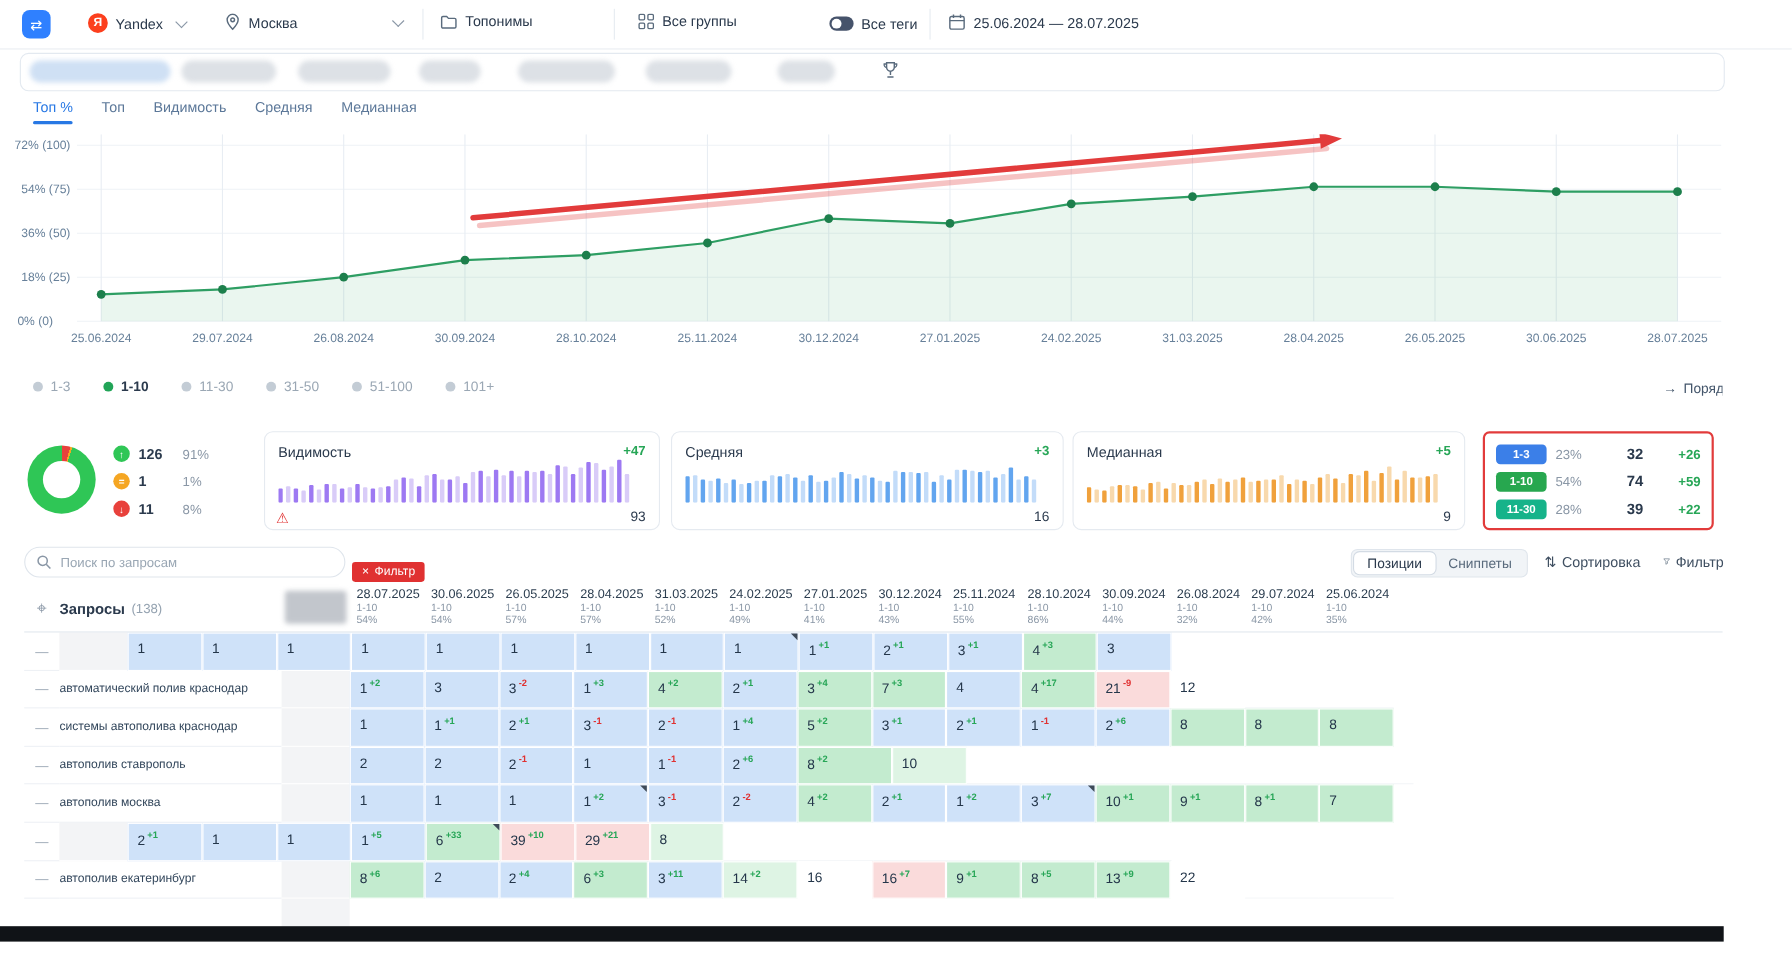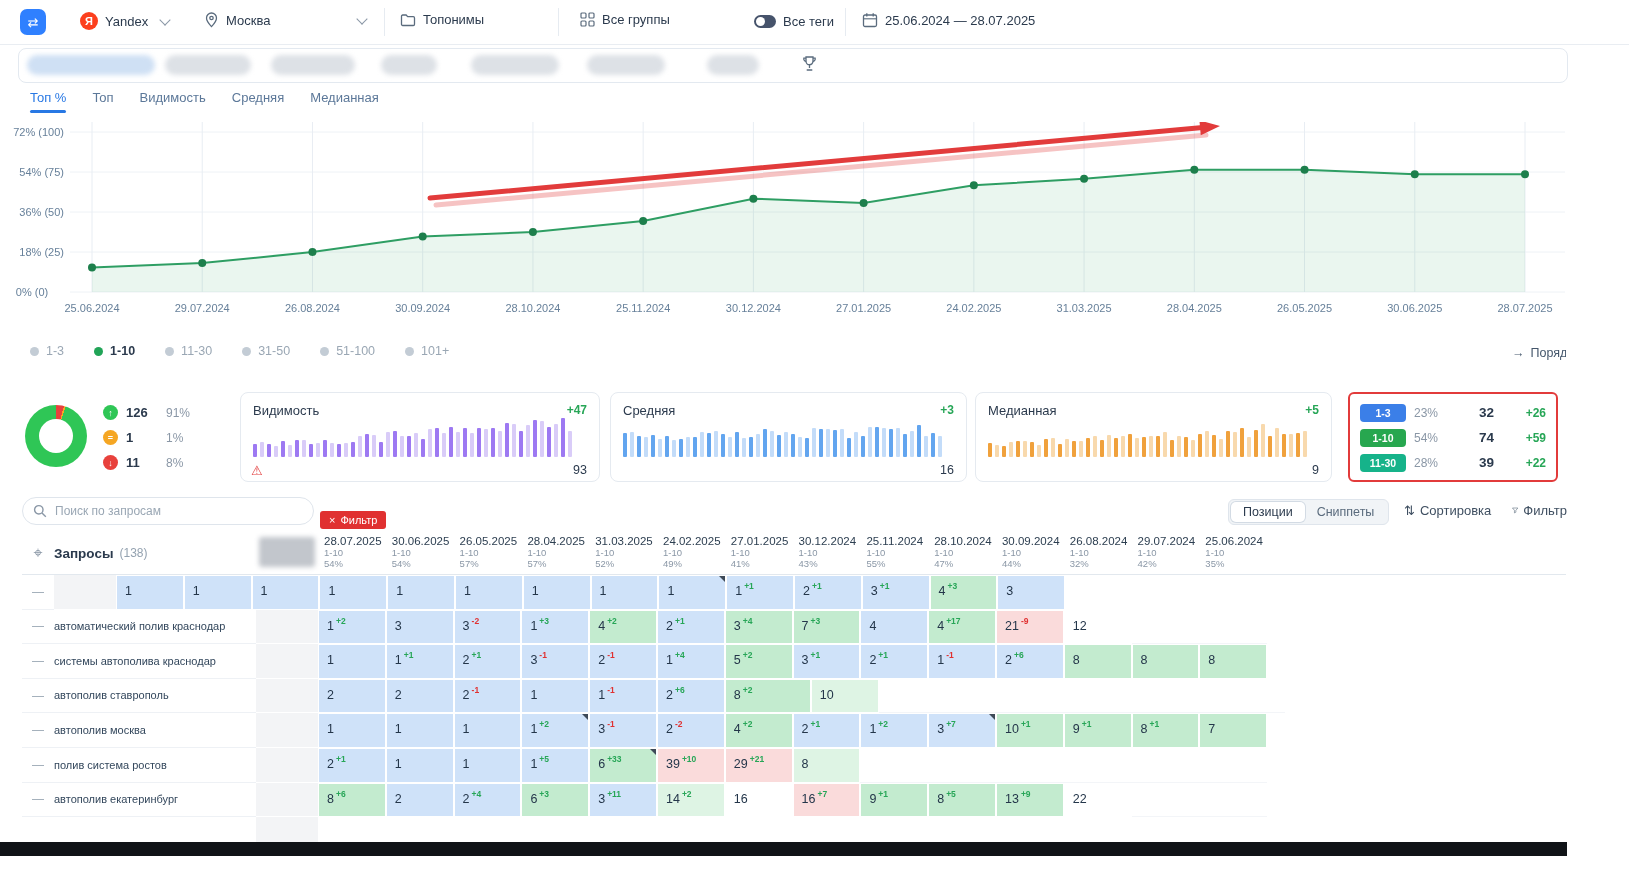--- a/index.html
+++ b/index.html
@@ -583,21 +583,21 @@
           <div class="dr">43%</div>
         </div>
         <div class="tc dh" style="width:67.8px">
           <div class="dd">25.11.2024</div>
           <div class="dr">1-10</div>
           <div class="dr">55%</div>
         </div>
         <div class="tc dh" style="width:67.8px">
           <div class="dd">28.10.2024</div>
           <div class="dr">1-10</div>
-          <div class="dr">47%</div>
+          <div class="dr">86%</div>
         </div>
         <div class="tc dh" style="width:67.8px">
           <div class="dd">30.09.2024</div>
           <div class="dr">1-10</div>
           <div class="dr">44%</div>
         </div>
         <div class="tc dh" style="width:67.8px">
           <div class="dd">26.08.2024</div>
           <div class="dr">1-10</div>
           <div class="dr">32%</div>
@@ -702,21 +702,20 @@
         <div class="tc cell" style="width:67.8px;background:#cfe2f9"><span class="pv">2</span><sup style="color:#27a657">+1</sup></div>
         <div class="tc cell" style="width:67.8px;background:#cfe2f9"><span class="pv">1</span><sup style="color:#27a657">+2</sup></div>
         <div class="tc cell" style="width:67.8px;background:#cfe2f9"><i class="corner"></i><span class="pv">3</span><sup style="color:#27a657">+7</sup></div>
         <div class="tc cell" style="width:67.8px;background:#c3ebcf"><span class="pv">10</span><sup style="color:#27a657">+1</sup></div>
         <div class="tc cell" style="width:67.8px;background:#c3ebcf"><span class="pv">9</span><sup style="color:#27a657">+1</sup></div>
         <div class="tc cell" style="width:67.8px;background:#c3ebcf"><span class="pv">8</span><sup style="color:#27a657">+1</sup></div>
         <div class="tc cell" style="width:67.8px;background:#c3ebcf"><span class="pv">7</span></div>
       </div>
       <div class="trow">
         <div class="tc rh" style="width:32px">—</div>
-        <div class="tc rq" style="width:202px">полив система ростов</div>
         <div class="tc censor-b" style="width:62px"></div>
         <div class="tc cell" style="width:67.8px;background:#cfe2f9"><span class="pv">2</span><sup style="color:#27a657">+1</sup></div>
         <div class="tc cell" style="width:67.8px;background:#cfe2f9"><span class="pv">1</span></div>
         <div class="tc cell" style="width:67.8px;background:#cfe2f9"><span class="pv">1</span></div>
         <div class="tc cell" style="width:67.8px;background:#cfe2f9"><span class="pv">1</span><sup style="color:#27a657">+5</sup></div>
         <div class="tc cell" style="width:67.8px;background:#c3ebcf"><i class="corner"></i><span class="pv">6</span><sup style="color:#27a657">+33</sup></div>
         <div class="tc cell" style="width:67.8px;background:#fadbdb"><span class="pv">39</span><sup style="color:#27a657">+10</sup></div>
         <div class="tc cell" style="width:67.8px;background:#fadbdb"><span class="pv">29</span><sup style="color:#27a657">+21</sup></div>
         <div class="tc cell" style="width:67.8px;background:#def4e4"><span class="pv">8</span></div>
         <div class="tc cell empty" style="width:67.8px"></div>

